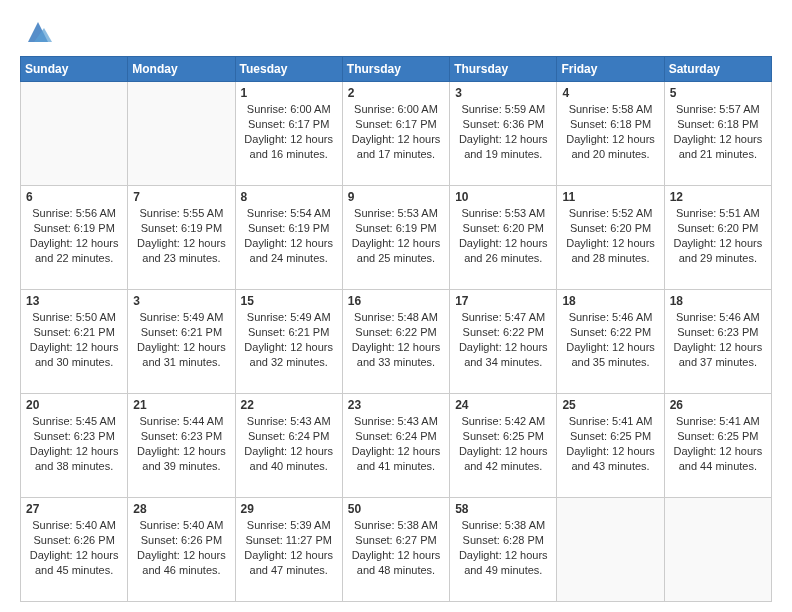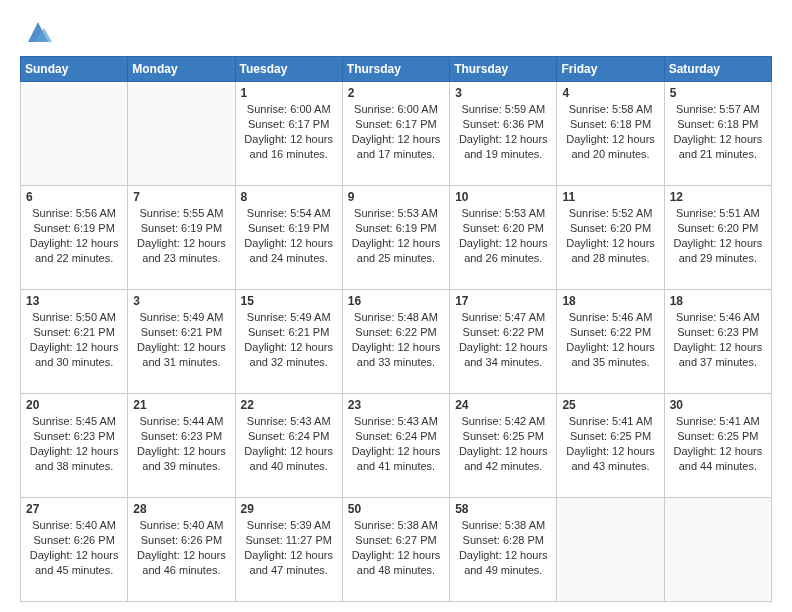--- a/index.html
+++ b/index.html
@@ -290,21 +290,21 @@
 Sunset: 6:25 PM
 Daylight: 12 hours and 42 minutes.</div>
           </td>
           <td>
             <span class="day-number">25</span>
             <div class="day-info">Sunrise: 5:41 AM
 Sunset: 6:25 PM
 Daylight: 12 hours and 43 minutes.</div>
           </td>
           <td>
-            <span class="day-number">30</span>
+            <span class="day-number">26</span>
             <div class="day-info">Sunrise: 5:41 AM
 Sunset: 6:25 PM
 Daylight: 12 hours and 44 minutes.</div>
           </td>
         </tr>
         <tr>
           <td>
             <span class="day-number">27</span>
             <div class="day-info">Sunrise: 5:40 AM
 Sunset: 6:26 PM

